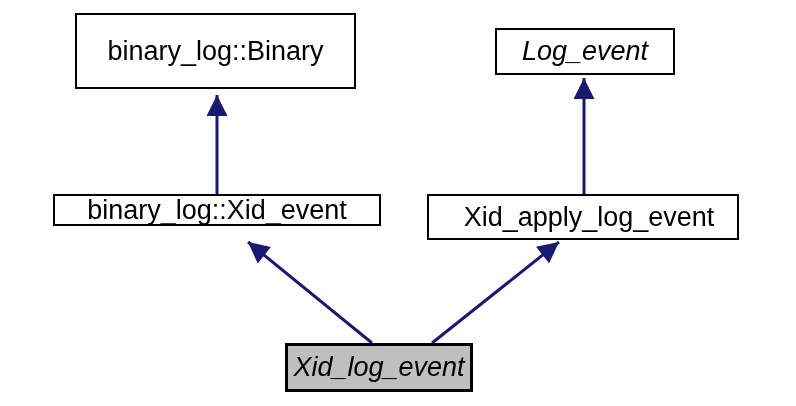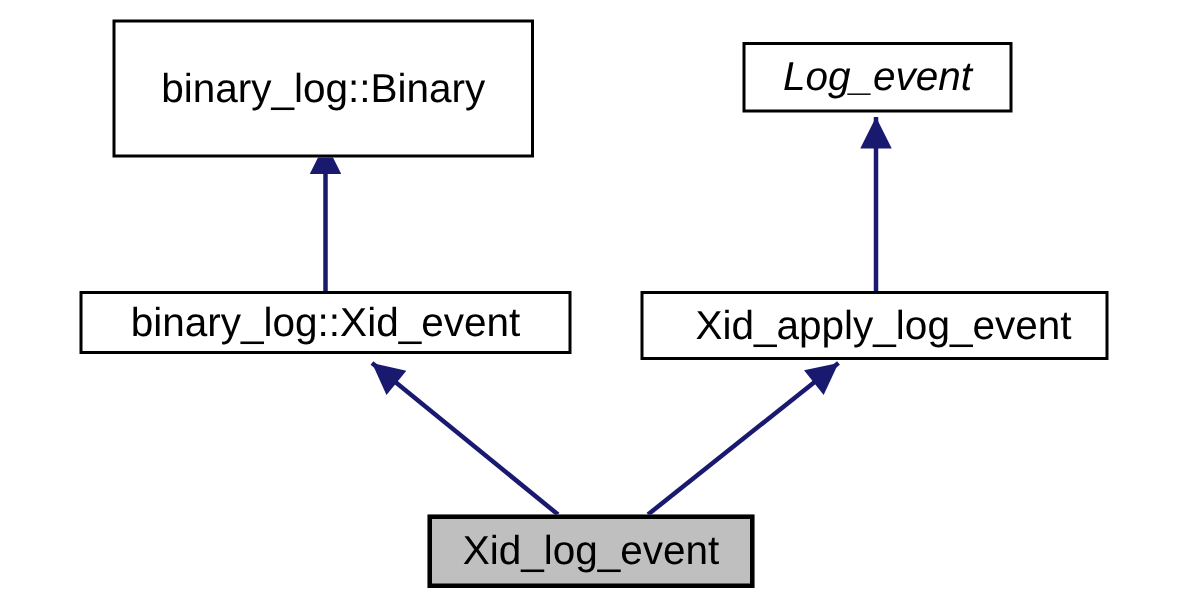--- a/index.html
+++ b/index.html
@@ -34,25 +34,25 @@
     display: flex;
     align-items: center;
     justify-content: center;
     text-align: center;
     white-space: nowrap;
   }
   .node.highlight {
     background: #bfbfbf;
     border-width: 3px;
   }
-  #node-binary-log-binary-log-event { left: 75px;  top: 13px;  width: 281px; height: 92px; }
+  #node-binary-log-binary-log-event { left: 75px;  top: 13px;  width: 281px; height: 76px; }
   #node-log-event                   { left: 495px; top: 28px;  width: 180px; height: 47px; font-style: italic; }
-  #node-binary-log-xid-event        { left: 53px;  top: 194px; width: 328px; height: 42px; }
+  #node-binary-log-xid-event        { left: 53px;  top: 194px; width: 328px; height: 32px; }
   #node-xid-apply-log-event         { left: 427px; top: 194px; width: 312px; height: 46px; padding-left: 12px; }
-  #node-xid-log-event               { left: 285px; top: 343px; width: 218px; height: 49px; }
+  #node-xid-log-event               { left: 285px; top: 343px; width: 188px; height: 49px; font-style: italic; }
   .two-line-label { display: block; }
   .two-line-label span { display: block; }
 </style>
 </head>
 <body>
 
 <div id="canvas">
 
   <svg id="edges-svg" viewBox="0 0 796 406" xmlns="http://www.w3.org/2000/svg">
     <defs>

